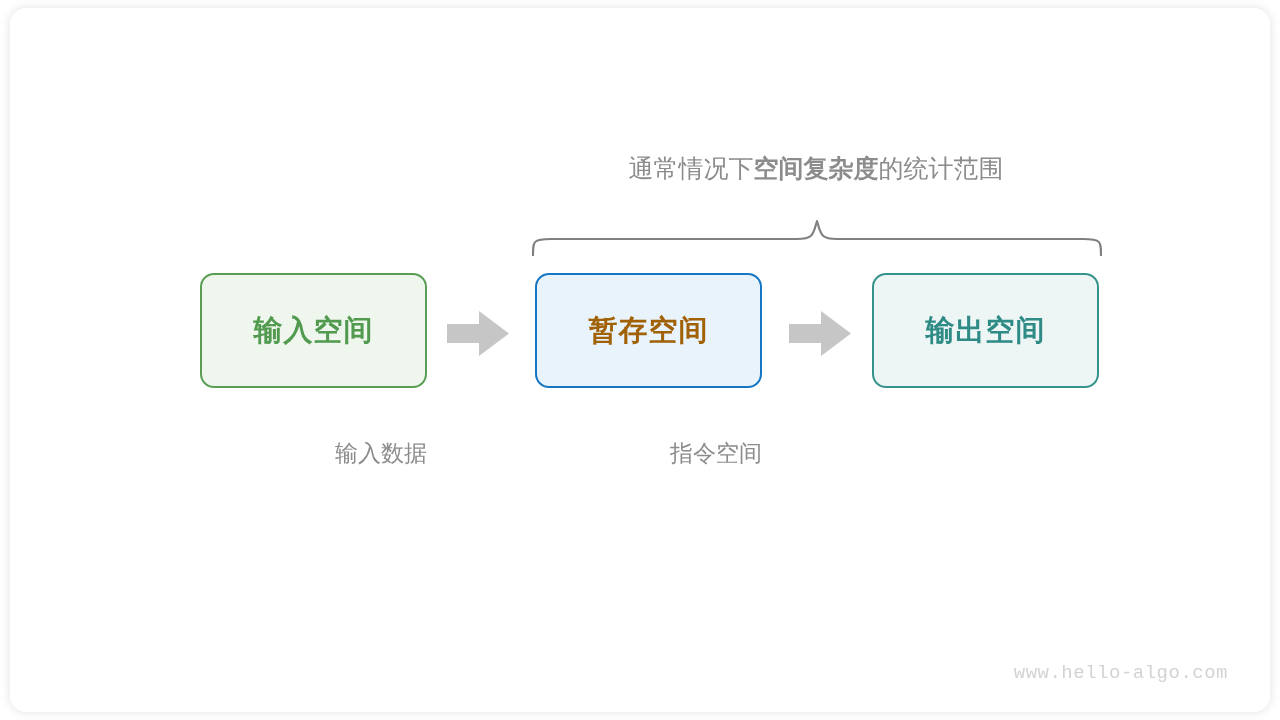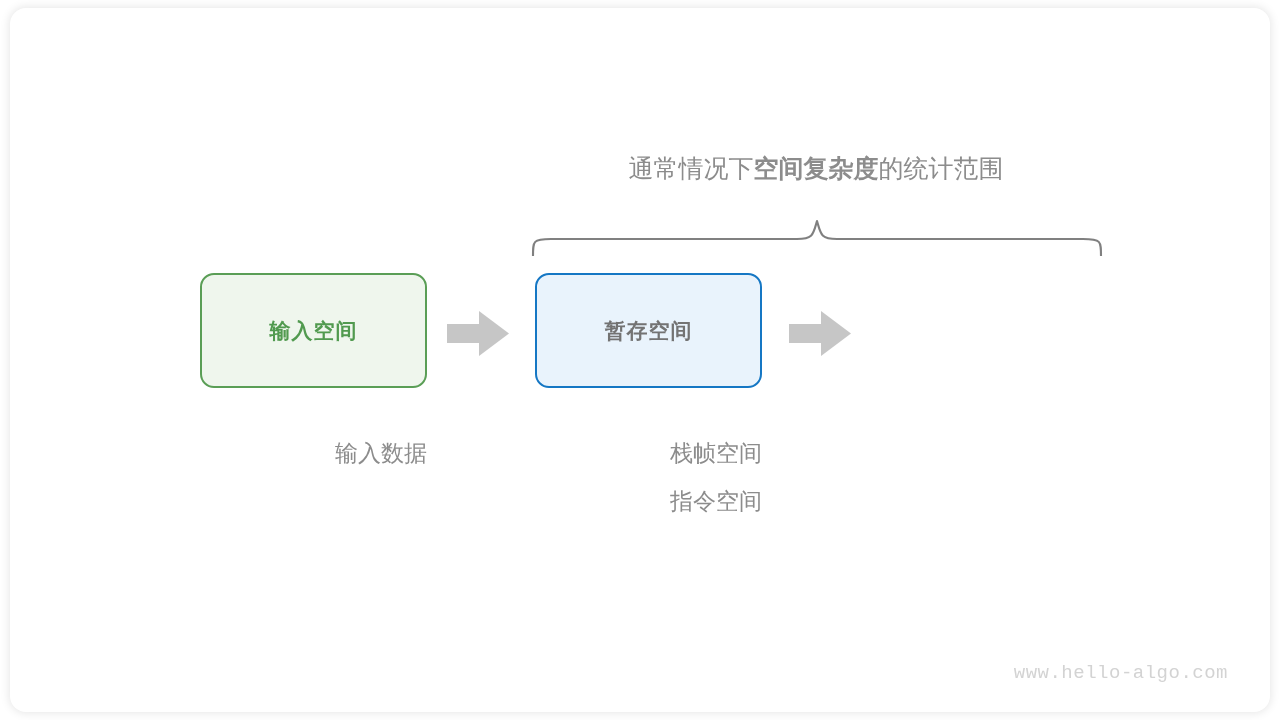--- a/index.html
+++ b/index.html
@@ -61,37 +61,37 @@
   .box {
     position: absolute;
     top: 265px;
     width: 227px;
     height: 115px;
     border-radius: 14px;
     box-sizing: border-box;
     display: flex;
     align-items: center;
     justify-content: center;
-    font-size: 21px;
+    font-size: 29px;
     font-weight: bold;
     letter-spacing: 1px;
   }
 
   #box-input {
     left: 190px;
     background: #eff6ed;
     border: 2px solid #5a9e56;
     color: #519a4f;
   }
 
   #box-temp {
     left: 525px;
     background: #e9f3fc;
     border: 2.5px solid #1577c4;
-    color: #737373;
+    color: #a16207;
   }
 
   #box-output {
     left: 862px;
     background: #eef6f5;
     border: 2px solid #35938c;
     color: #2f8b86;
   }
 
   
@@ -162,27 +162,29 @@
     </svg>
 
     <div class="box" id="box-temp">
       <span>暂存空间</span>
     </div>
 
     <svg class="arrow" id="arrow-2" viewBox="0 0 62 45">
       <path d="M 0 13 L 32 13 L 32 0 L 62 22.5 L 32 45 L 32 32 L 0 32 Z" fill="#c6c6c6"></path>
     </svg>
 
+    <div class="box" id="box-output">
+      <span>输出空间</span>
+    </div>
 
     <div class="caption-col" id="caption-input">
       <div class="line">输入数据</div>
     </div>
 
     <div class="caption-col" id="caption-temp">
-      <div class="line">栈帧空间</div>
       <div class="line">指令空间</div>
     </div>
 
 
     <div id="watermark">www.hello-algo.com</div>
 
   </div>
 </div>
 
 </body></html>

